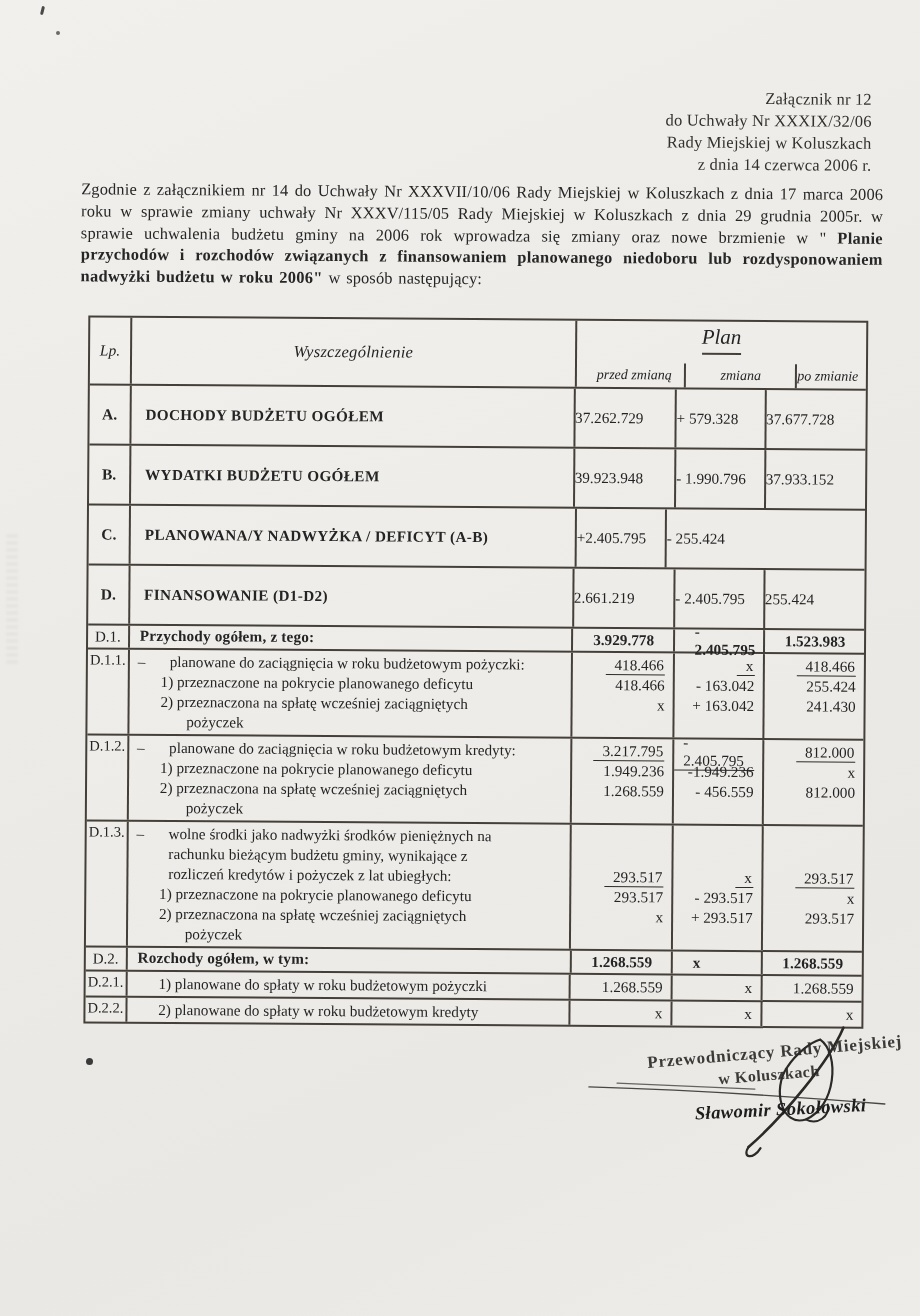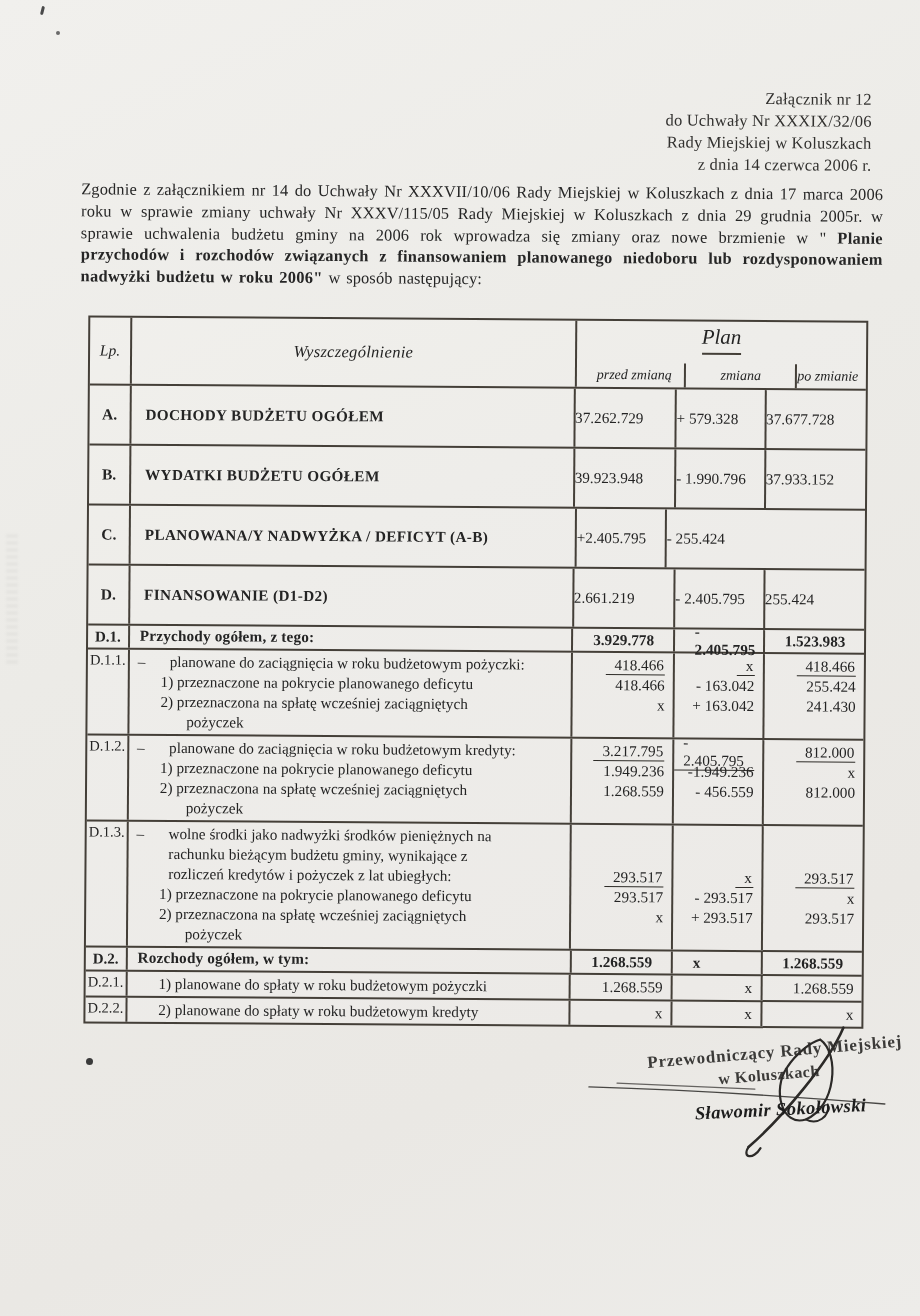--- a/index.html
+++ b/index.html
@@ -59,21 +59,21 @@
   
   .row.major{height:60px;}
   .row.major .c-lp{display:flex;align-items:center;justify-content:center;font-weight:700;font-size:15.5px;}
   .row.major .c-desc{display:flex;align-items:center;padding-left:14px;
     font-weight:700;font-size:15.6px;letter-spacing:.4px;}
   .row.major .vline,.row.section .vline{height:100%;}
   .row.major .c-v1,.row.major .c-v2,.row.major .c-v3,
   .row.section .c-v1,.row.section .c-v2,.row.section .c-v3{display:flex;align-items:center;}
   
   .row.section{height:24px;}
-  .row.section .c-lp{font-weight:700;font-size:15px;text-align:center;line-height:22px;}
+  .row.section .c-lp{font-weight:400;font-size:15px;text-align:center;line-height:22px;}
   .row.section .c-desc{font-weight:700;font-size:15.2px;padding-left:10px;line-height:22px;letter-spacing:.2px;}
   .row.section .num{font-weight:700;padding-left:20px;}
   
   .row.detail{padding:2px 0 2px 0;}
   .row.detail .c{margin:-2px 0;padding:2px 0;}
   .row.detail .c-lp{font-size:14.5px;padding-left:2px;text-align:left;}
   .dline{position:relative;height:20px;line-height:20px;font-size:15.2px;white-space:nowrap;}
   .dline .dash{position:absolute;left:8px;}
   .dline.head{padding-left:40px;}
   .dline.item{padding-left:31px;}

